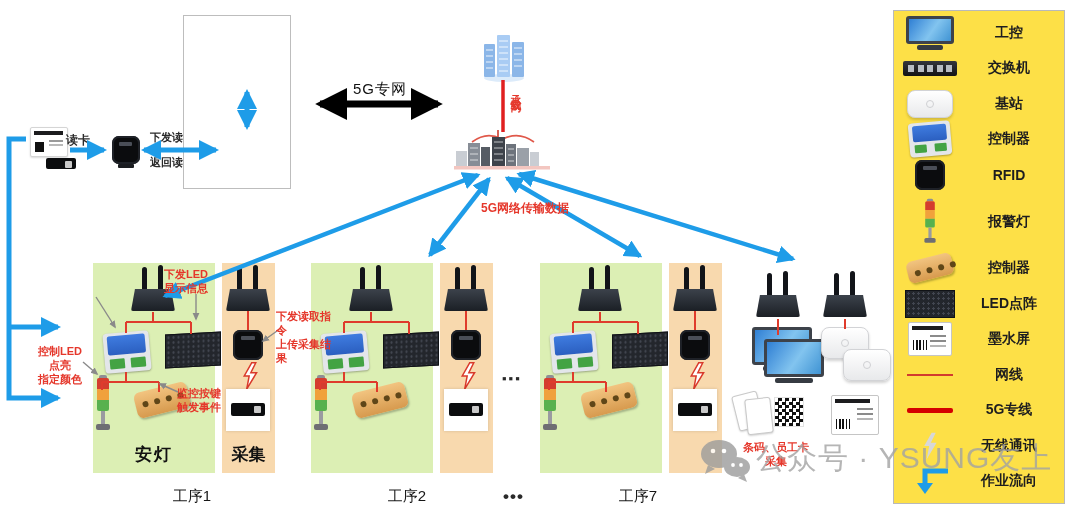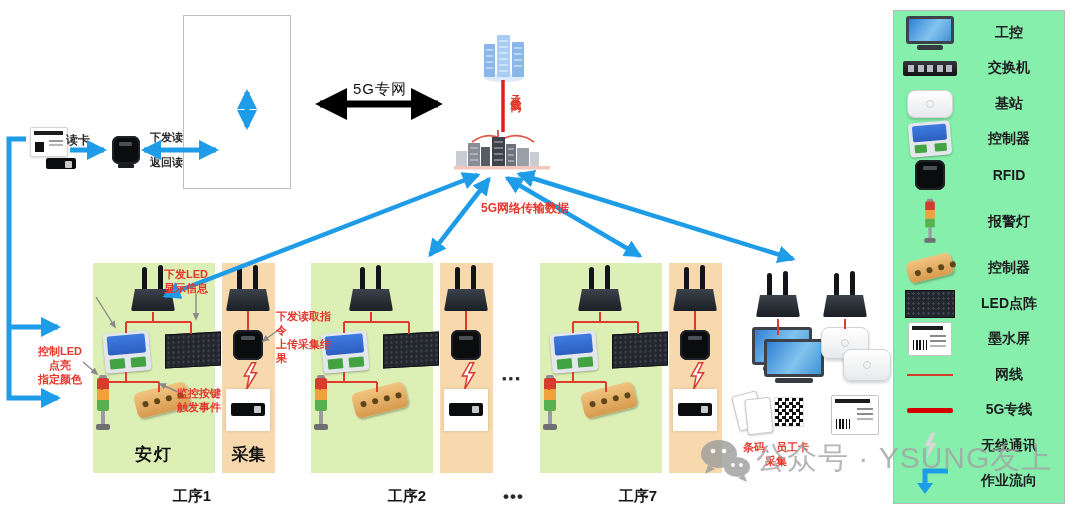--- a/index.html
+++ b/index.html
@@ -6,21 +6,21 @@
   body{font-family:"Liberation Sans","DejaVu Sans",sans-serif;color:#1a1a1a}
   .canvas{position:relative;width:1080px;height:511px;background:#fff;overflow:hidden}
   .abs{position:absolute}
   .pre{white-space:pre-line}
   
   .group{position:absolute;top:263px;width:182px;height:212px}
   .panel{position:absolute;top:0;height:210px}
   .panel.green{left:0;width:122px;background:#dcefb4}
   .panel.orange{left:129px;width:53px;background:#f8d9ae}
   .plabel{position:absolute;top:180px;text-align:center;font-size:17px;font-weight:700;color:#111;letter-spacing:2px}
-  .stlabel{position:absolute;top:487px;font-size:15px;font-weight:700;color:#161616;text-align:center}
+  .stlabel{position:absolute;top:487px;font-size:15px;font-weight:400;color:#161616;text-align:center}
   
   .router{position:absolute;width:44px;height:48px}
   .router .an{position:absolute;top:0;width:5px;height:24px;background:#121419;border-radius:2.5px}
   .router .a1{left:11px;top:2px}
   .router .a2{left:27px;height:26px;top:0}
   .router b{position:absolute;left:0;right:0;bottom:2px;height:22px;background:linear-gradient(#3c424b,#1b1f25);clip-path:polygon(9% 0,91% 0,100% 100%,0 100%);border-radius:2px}
   .pcb{position:absolute;width:46px;height:40px;transform:rotate(-5deg)}
   .pcb u{position:absolute;inset:0;background:#e3e6ea;border-radius:4px;box-shadow:0 1px 2px rgba(0,0,0,.3);display:block}
   .pcb s{position:absolute;left:4px;top:3px;right:4px;height:19px;background:linear-gradient(#3f7ce0,#2b5fc0);border-radius:2px;display:block}
   .pcb i{position:absolute;bottom:4px;height:10px;width:15px;background:#43a343;border-radius:1px}
@@ -75,21 +75,21 @@
   .etagbar::after{content:"";position:absolute;right:5px;top:3px;width:7px;height:7px;background:#c9c9c9;border-radius:1px}
   .lthin{width:46px;height:2px;background:#d23b2e}
   .lthick{width:46px;height:5px;background:#d40000;border-radius:2px}
   
   .note{position:absolute;color:#e5372b;font-size:11px;line-height:1.28;font-weight:700;text-align:center;z-index:6}
   .flowtxt{position:absolute;font-size:11px;font-weight:700;color:#2b2b2b}
   .big5g{position:absolute;font-size:15px;font-weight:400;color:#111;letter-spacing:1px}
   .carrier{position:absolute;writing-mode:vertical-rl;color:#e5372b;font-size:11px;font-weight:700;letter-spacing:4px}
   .dots{position:absolute;color:#2a2a2a;font-weight:700}
   
-  .legend{position:absolute;left:893px;top:10px;width:172px;height:494px;background:#86efac;border:1px solid #b9b9b9;display:flex;flex-direction:column;z-index:4;box-sizing:border-box;padding:4px 0}
+  .legend{position:absolute;left:893px;top:10px;width:172px;height:494px;background:#fde047;border:1px solid #b9b9b9;display:flex;flex-direction:column;z-index:4;box-sizing:border-box;padding:4px 0}
   .lrow{flex:1;display:flex;align-items:center}
   .lic{width:72px;display:flex;justify-content:center;align-items:center;position:relative;height:100%}
   .llab{flex:1;text-align:center;font-size:14px;font-weight:700;color:#1d1d1f;padding-right:12px}
   
   .lic .monitor{position:relative;width:48px;height:34px}
   .lic .ap{position:relative;width:44px;height:26px}
   .lic .pcb{position:relative;width:42px;height:34px}
   .lic .rfid{position:relative}
   .lic .alarm{position:relative;transform:scale(.8);transform-origin:center}
   .lic .oblock{position:relative;width:46px;height:22px}

